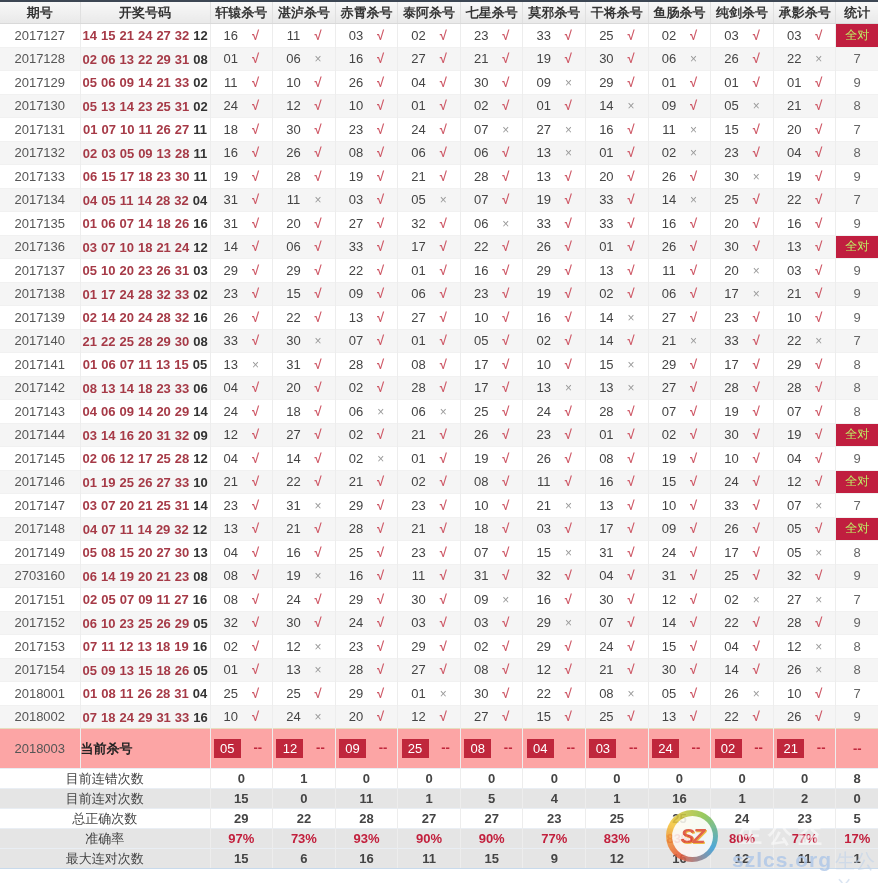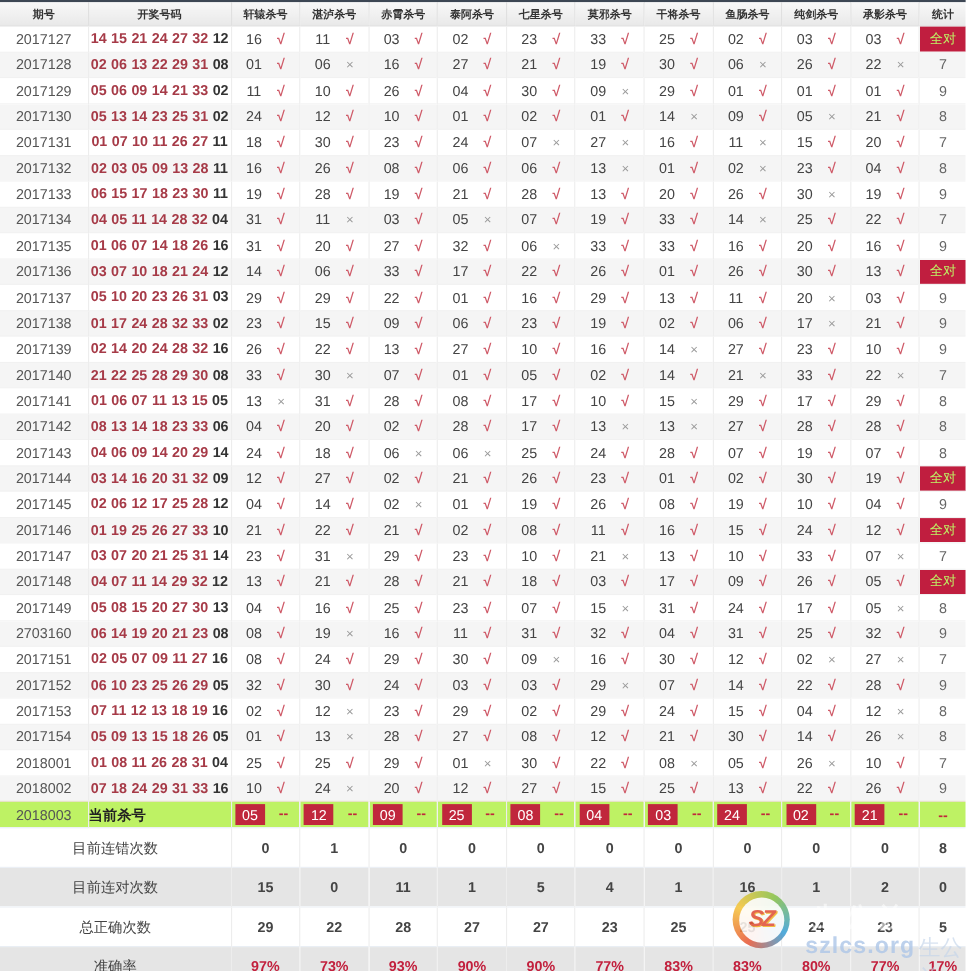--- a/index.html
+++ b/index.html
@@ -4,21 +4,21 @@
 <style>
   html,body{margin:0;padding:0;background:#fff;}
   .page{
     position:relative;width:878px;height:883px;overflow:hidden;background:#fff;
     font-family:"Liberation Sans","DejaVu Sans",sans-serif;
     border-top:2px solid #3d4754;box-sizing:border-box;
   }
   table{width:878px;border-collapse:collapse;table-layout:fixed;}
   thead th{
     height:21px;background:linear-gradient(#f8f8f8,#e9e9e9);
-    font-size:10px;font-weight:bold;color:#333;
+    font-size:13px;font-weight:bold;color:#333;
     border-bottom:1px solid #d9d9d9;border-left:1px solid #e0e0e0;
     padding:0;white-space:nowrap;overflow:hidden;
   }
   thead th:first-child{border-left:none;}
   td{padding:0;border-left:1px solid #ededed;border-top:1px solid #f1f1f1;
      white-space:nowrap;overflow:hidden;}
   td:first-child{border-left:none;}
   tr.data-row{height:23.5px;}
   tr.data-row:nth-child(even){background:#f5f5f5;}
   .period{color:#555;font-size:13px;text-align:center;margin-left:36px;}
@@ -26,29 +26,29 @@
   .ball{display:inline-block;font-weight:bold;font-size:13px;margin:0 2px;}
   .ball.red{color:#a63a47;}
   .ball.blue{color:#333;}
   .kill{text-align:center;font-size:13px;}
   .knum{display:inline-block;width:46%;text-align:center;color:#444;}
   .mark{display:inline-block;width:34%;text-align:center;}
   .mark.ok{color:#cf5a68;font-weight:bold;}
   .mark.no{color:#9a9a9a;font-size:12px;}
   .stat{text-align:center;color:#666;font-size:13px;}
   .stat.allok{background:#c01e3f;color:#bef264;font-size:12px;}
-  tr.current-row{height:24px;background:#bef264;}
+  tr.current-row{height:40px;background:#fca5a5;}
   tr.current-row td{border-top:1px solid #e4dfc0;}
   .cur-label{font-weight:bold;color:#222;font-size:13px;}
   .badge{display:inline-block;width:27px;height:19px;line-height:19px;
          background:#c0273c;color:#fff;font-size:13px;text-align:center;
          vertical-align:middle;margin-right:6px;}
   .dash{display:inline-block;width:22px;color:#c0273c;font-weight:bold;font-size:13px;}
   tr.current-row .stat{color:#c0273c;font-weight:bold;}
-  tr.summary-row{height:36px;}
+  tr.summary-row{height:20px;}
   tr.summary-row td{border-top:1px solid #e9eef4;}
   tr.summary-row.blue{background:#e5e5e5;}
   tr.summary-row:last-child td{border-bottom:1px solid #c8daec;}
   .s-label{text-align:center;color:#444;font-size:13px;}
   .s-val{text-align:center;color:#444;font-weight:bold;font-size:13px;}
   tr.rate .s-val{color:#c2203d;}
   
   .wm{position:absolute;pointer-events:none;}
   .wm-logo{left:666px;top:808px;width:52px;height:52px;border-radius:50%;
     background:conic-gradient(from 210deg,#e85a3a,#f5c63c,#8bc34a,#3aa0d8,#e85a3a);

